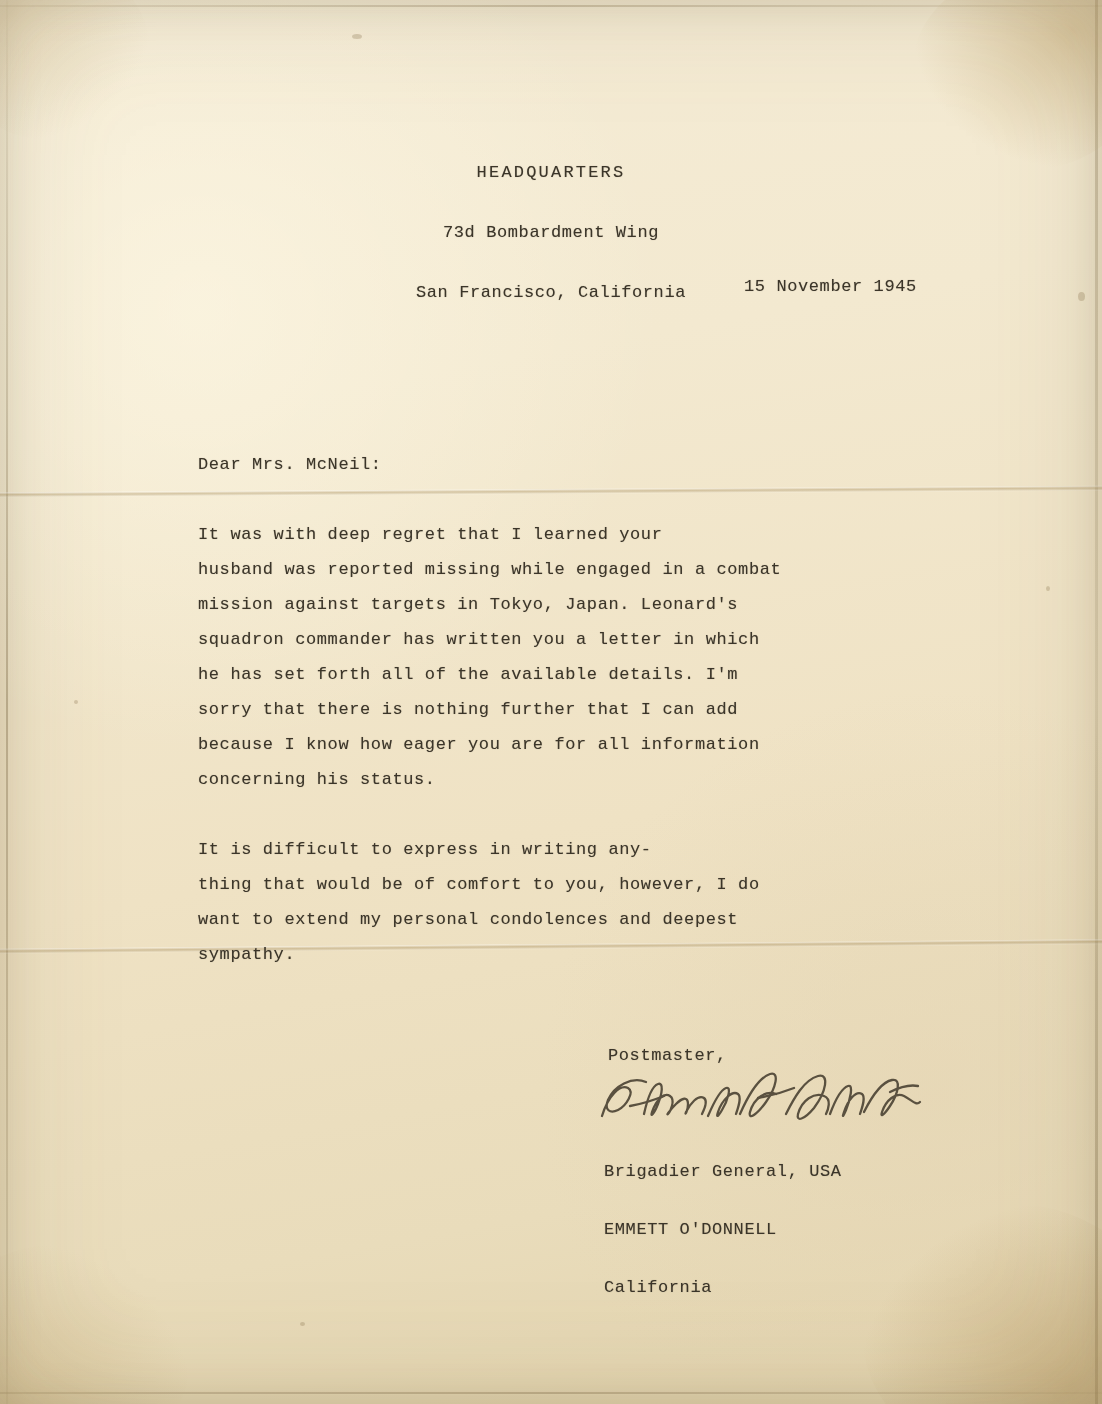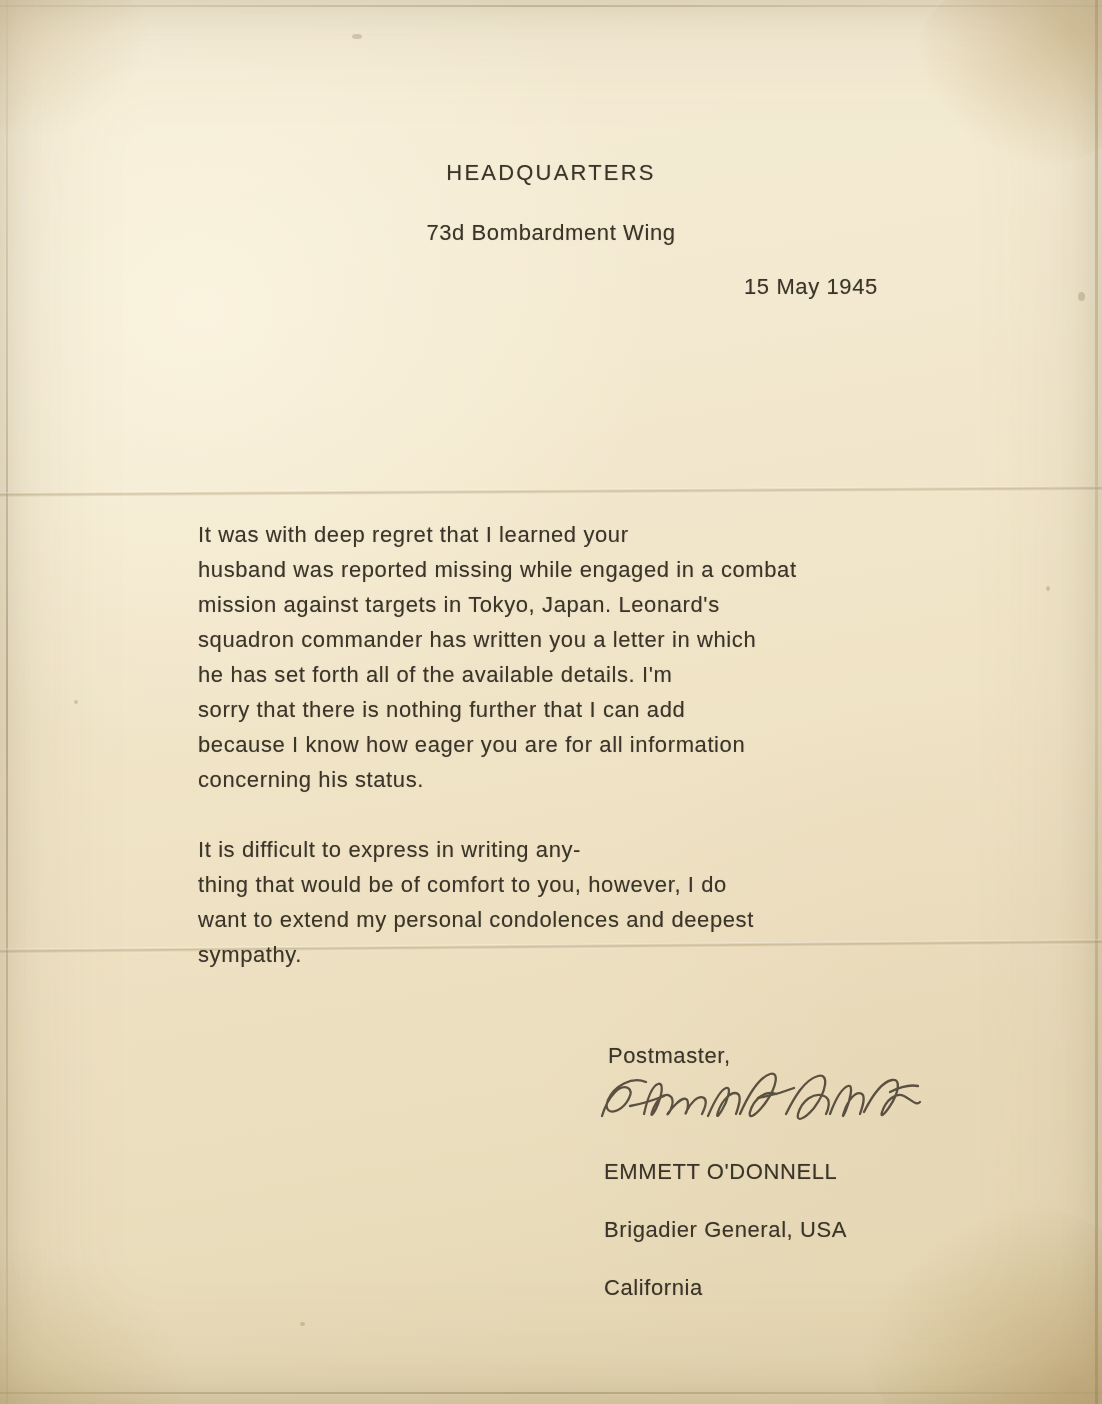--- a/index.html
+++ b/index.html
@@ -99,22 +99,22 @@
     position: absolute;
     pointer-events: none;
     background: rgba(120,96,56,0.25);
     border-radius: 50%;
   }
 
   
   .typed {
     position: absolute;
     color: #3b3529;
-    font-family: Liberation Sans, sans-serif;
-    font-size: 22px;
+    font-family: Liberation Mono, monospace;
+    font-size: 17px;
     letter-spacing: 0.6px;
     line-height: 33px;
     white-space: pre;
     text-shadow: 0 0 1px rgba(59,53,41,0.35);
   }
 
   #letterhead {
     left: 0; top: 128px;
     width: 1102px;
     text-align: center;
@@ -192,25 +192,27 @@
 
   <div class="speck" style="left:1078px; top:292px; width:7px; height:9px;"></div>
   <div class="speck" style="left:74px;  top:700px; width:4px; height:4px;"></div>
   <div class="speck" style="left:1046px;top:586px; width:4px; height:5px;"></div>
   <div class="speck" style="left:352px; top:34px;  width:10px; height:5px;"></div>
   <div class="speck" style="left:300px; top:1322px;width:5px; height:4px;"></div>
 
   <div class="typed" id="letterhead">
     <div class="hq">HEADQUARTERS</div>
     <div>73d Bombardment Wing</div>
-  </div>
-
-  <div class="typed" id="date-line">15 May 1945</div>
-
-
+    <div>San Francisco, California</div>
+  </div>
+
+  <div class="typed" id="date-line">15 November 1945</div>
+
+
+  <div class="typed" id="salutation">Dear Mrs. McNeil:</div>
 
   <div class="typed" id="body-block">
     <div>        It was with deep regret that I learned your
 husband was reported missing while engaged in a combat
 mission against targets in Tokyo, Japan.  Leonard's
 squadron commander has written you a letter in which
 he has set forth all of the available details.  I'm
 sorry that there is nothing further that I can add
 because I know how eager you are for all information
 concerning his status.</div>
@@ -233,21 +235,21 @@
         <path d="M168,36 C180,34 194,30 204,26"></path>
         <path d="M196,52 C204,36 214,18 228,14 C240,11 236,30 224,46 C214,58 206,60 208,52 C212,38 224,30 234,34 C242,37 238,48 236,52"></path>
         <path d="M240,52 C246,36 252,26 258,24 C264,22 260,38 256,48 C253,55 252,56 254,50 C258,38 266,28 272,32 C276,35 272,46 270,52"></path>
         <path d="M274,50 C282,34 292,20 302,18 C312,16 308,32 300,44 C294,53 290,56 292,50 C296,38 306,30 314,34 C322,38 326,44 330,40"></path>
         <path d="M300,30 C308,26 318,22 328,24"></path>
       </g>
     </svg>
   </div>
 
   <div class="typed" id="signer-block">
+    <div>Brigadier General, USA</div>
     <div>EMMETT O'DONNELL</div>
-    <div>Brigadier General, USA</div>
     <div>California</div>
   </div>
 
   <div class="typed" id="ref-block">
   </div>
 
 </div>
 
 </body></html>

